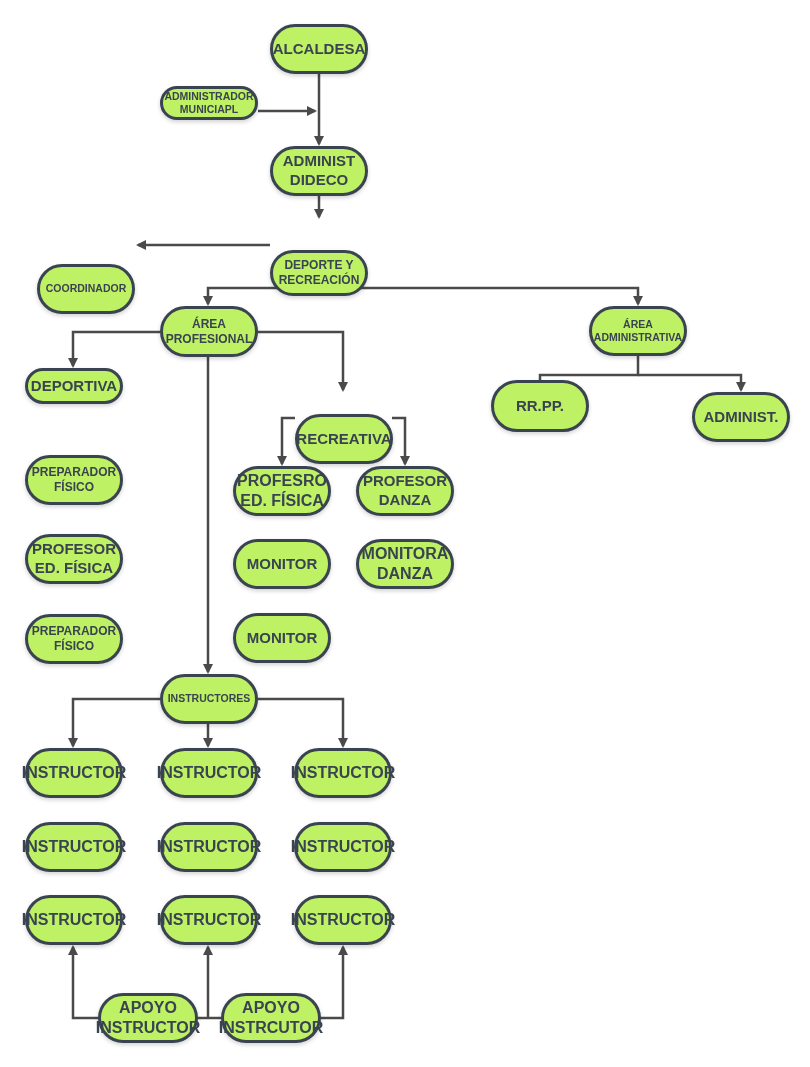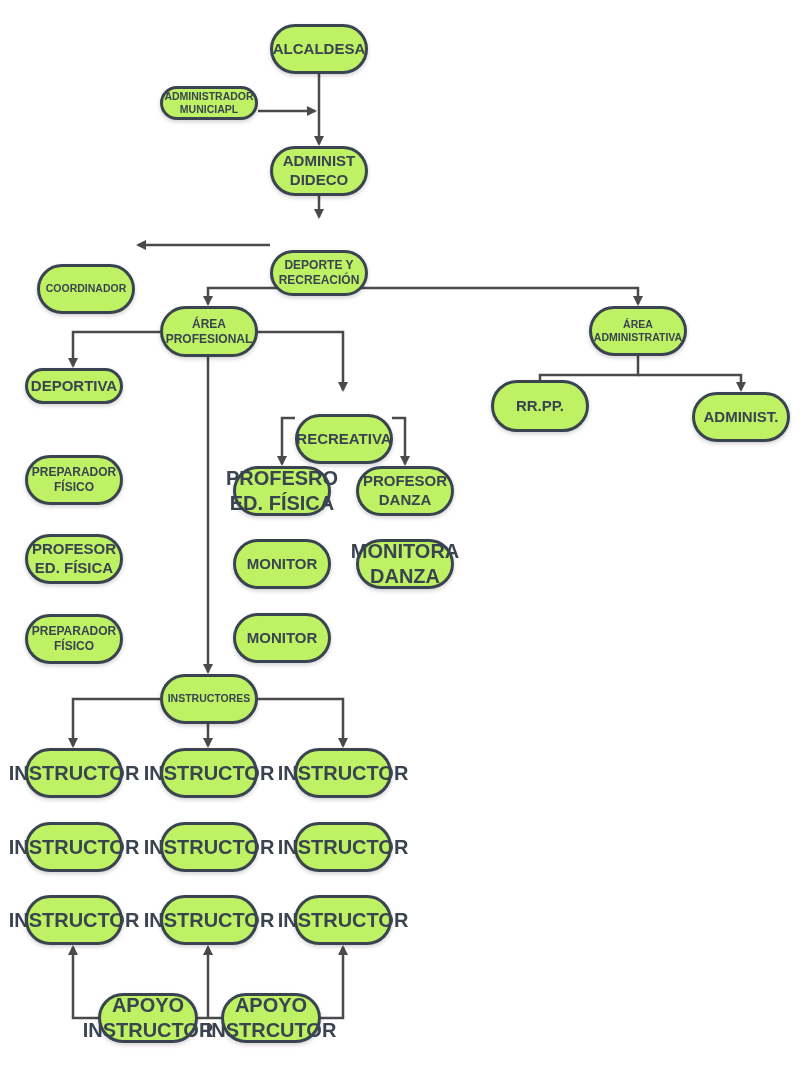--- a/index.html
+++ b/index.html
@@ -9,21 +9,21 @@
   svg.links { position: absolute; left: 0; top: 0; width: 810px; height: 1067px; }
   .node {
     position: absolute; box-sizing: border-box;
     background: #bef264; border: 3px solid #3a4450; border-radius: 26px;
     box-shadow: 0 2px 4px rgba(0,0,0,0.18);
     display: flex; align-items: center; justify-content: center; text-align: center;
     color: #3a4450; font-weight: bold; line-height: 1.25; white-space: pre-line;
     cursor: pointer;
   }
   .fs-l { font-size: 15px; }
-  .fs-m { font-size: 20px; }
+  .fs-m { font-size: 16px; }
   .fs-s { font-size: 12px; }
   .fs-xs { font-size: 10.5px; }
 </style>
 </head>
 <body>
 
 <div id="canvas">
 
   <svg class="links" viewBox="0 0 810 1067">
     <defs>

